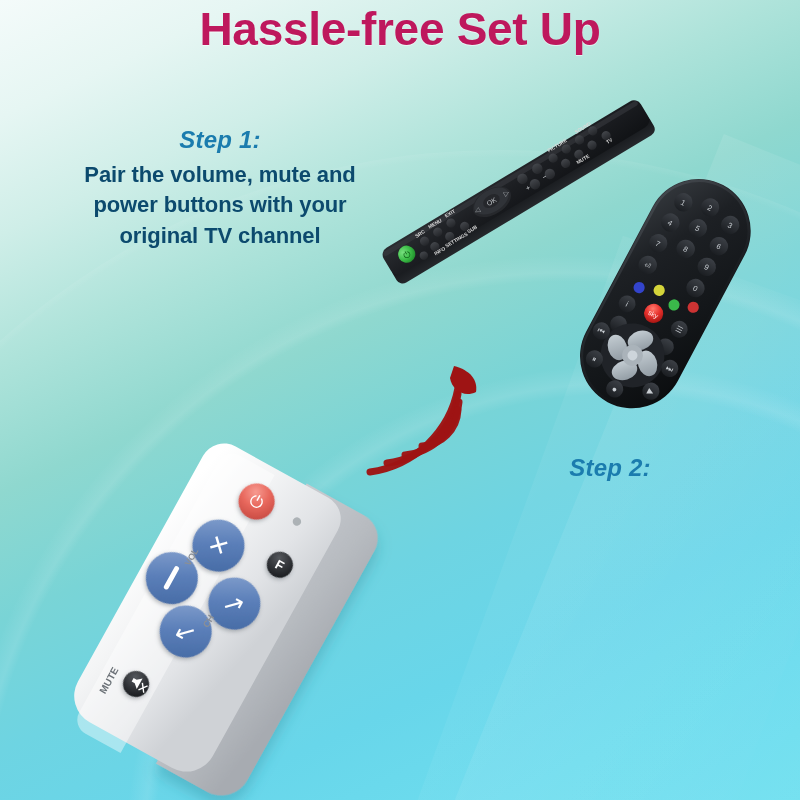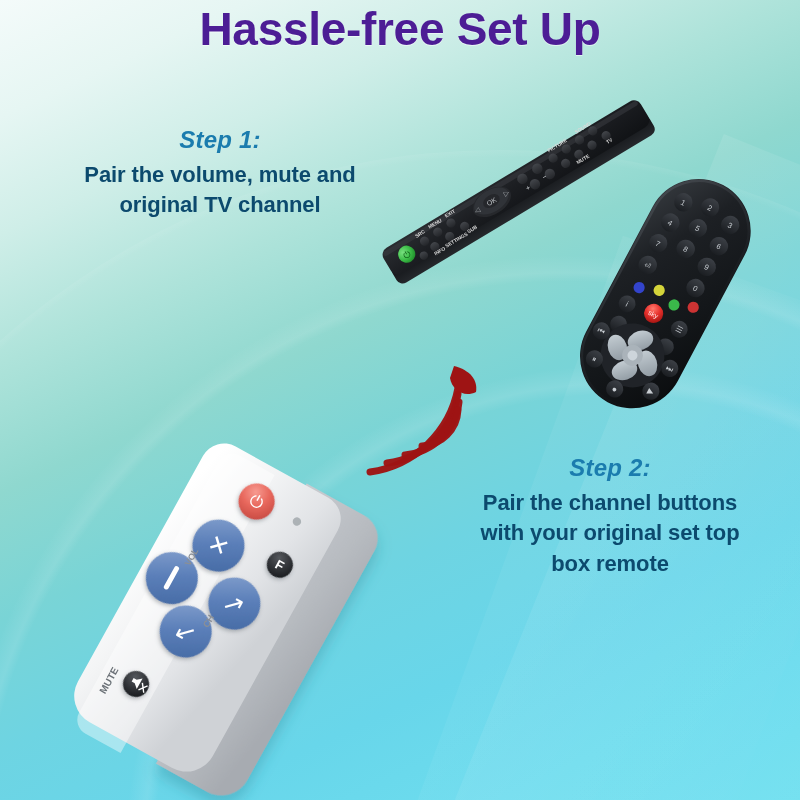--- a/index.html
+++ b/index.html
@@ -43,21 +43,21 @@
     transform-origin:center;
   }
   .band1{width:420px;height:900px;right:-160px;top:180px;transform:rotate(22deg);}
   .band2{width:300px;height:900px;right:40px;top:260px;transform:rotate(20deg);
          background:linear-gradient(100deg, rgba(255,255,255,0.06), rgba(255,255,255,0));}
 
   
   .title{
     position:absolute;left:0;right:0;top:2px;text-align:center;
     font-size:46px;font-weight:700;letter-spacing:-0.3px;
-    color:#4c1d95;
+    color:#be185d;
     text-shadow:0 1px 0 rgba(255,255,255,0.55);
   }
   .step-block{position:absolute;}
   .step-label{
     font-size:24px;font-weight:700;color:#1b7cae;text-align:center;
     margin:0 0 6px 0;letter-spacing:0.2px;font-style:italic;
   }
   .step-body{
     font-size:22px;font-weight:600;color:#0c4a6e;text-align:center;
     line-height:1.38;letter-spacing:-0.1px;
@@ -103,31 +103,27 @@
     <div class="band band1"></div>
     <div class="band band2"></div>
   </div>
 
   <div class="title">Hassle-free Set Up</div>
 
   <div class="step-block" id="step1">
     <div class="step-label">Step 1:</div>
     <div class="step-body">
       <div>Pair the volume, mute and</div>
+      <div>power buttons with your</div>
       <div>original TV channel</div>
     </div>
   </div>
 
   <div class="step-block" id="step2">
     <div class="step-label">Step 2:</div>
-    <div class="step-body">
-      <div>Pair the channel buttons</div>
-      <div>with your original set top</div>
-      <div>box remote</div>
-    </div>
   </div>
 
   <svg class="remote" id="tv-remote" viewBox="0 0 320 250">
     <defs>
       <linearGradient id="tvFace" x1="0" y1="0" x2="1" y2="1">
         <stop offset="0%" stop-color="#2a2d31"></stop>
         <stop offset="45%" stop-color="#1c1e22"></stop>
         <stop offset="100%" stop-color="#101215"></stop>
       </linearGradient>
       <linearGradient id="tvSide" x1="0" y1="0" x2="0" y2="1">

